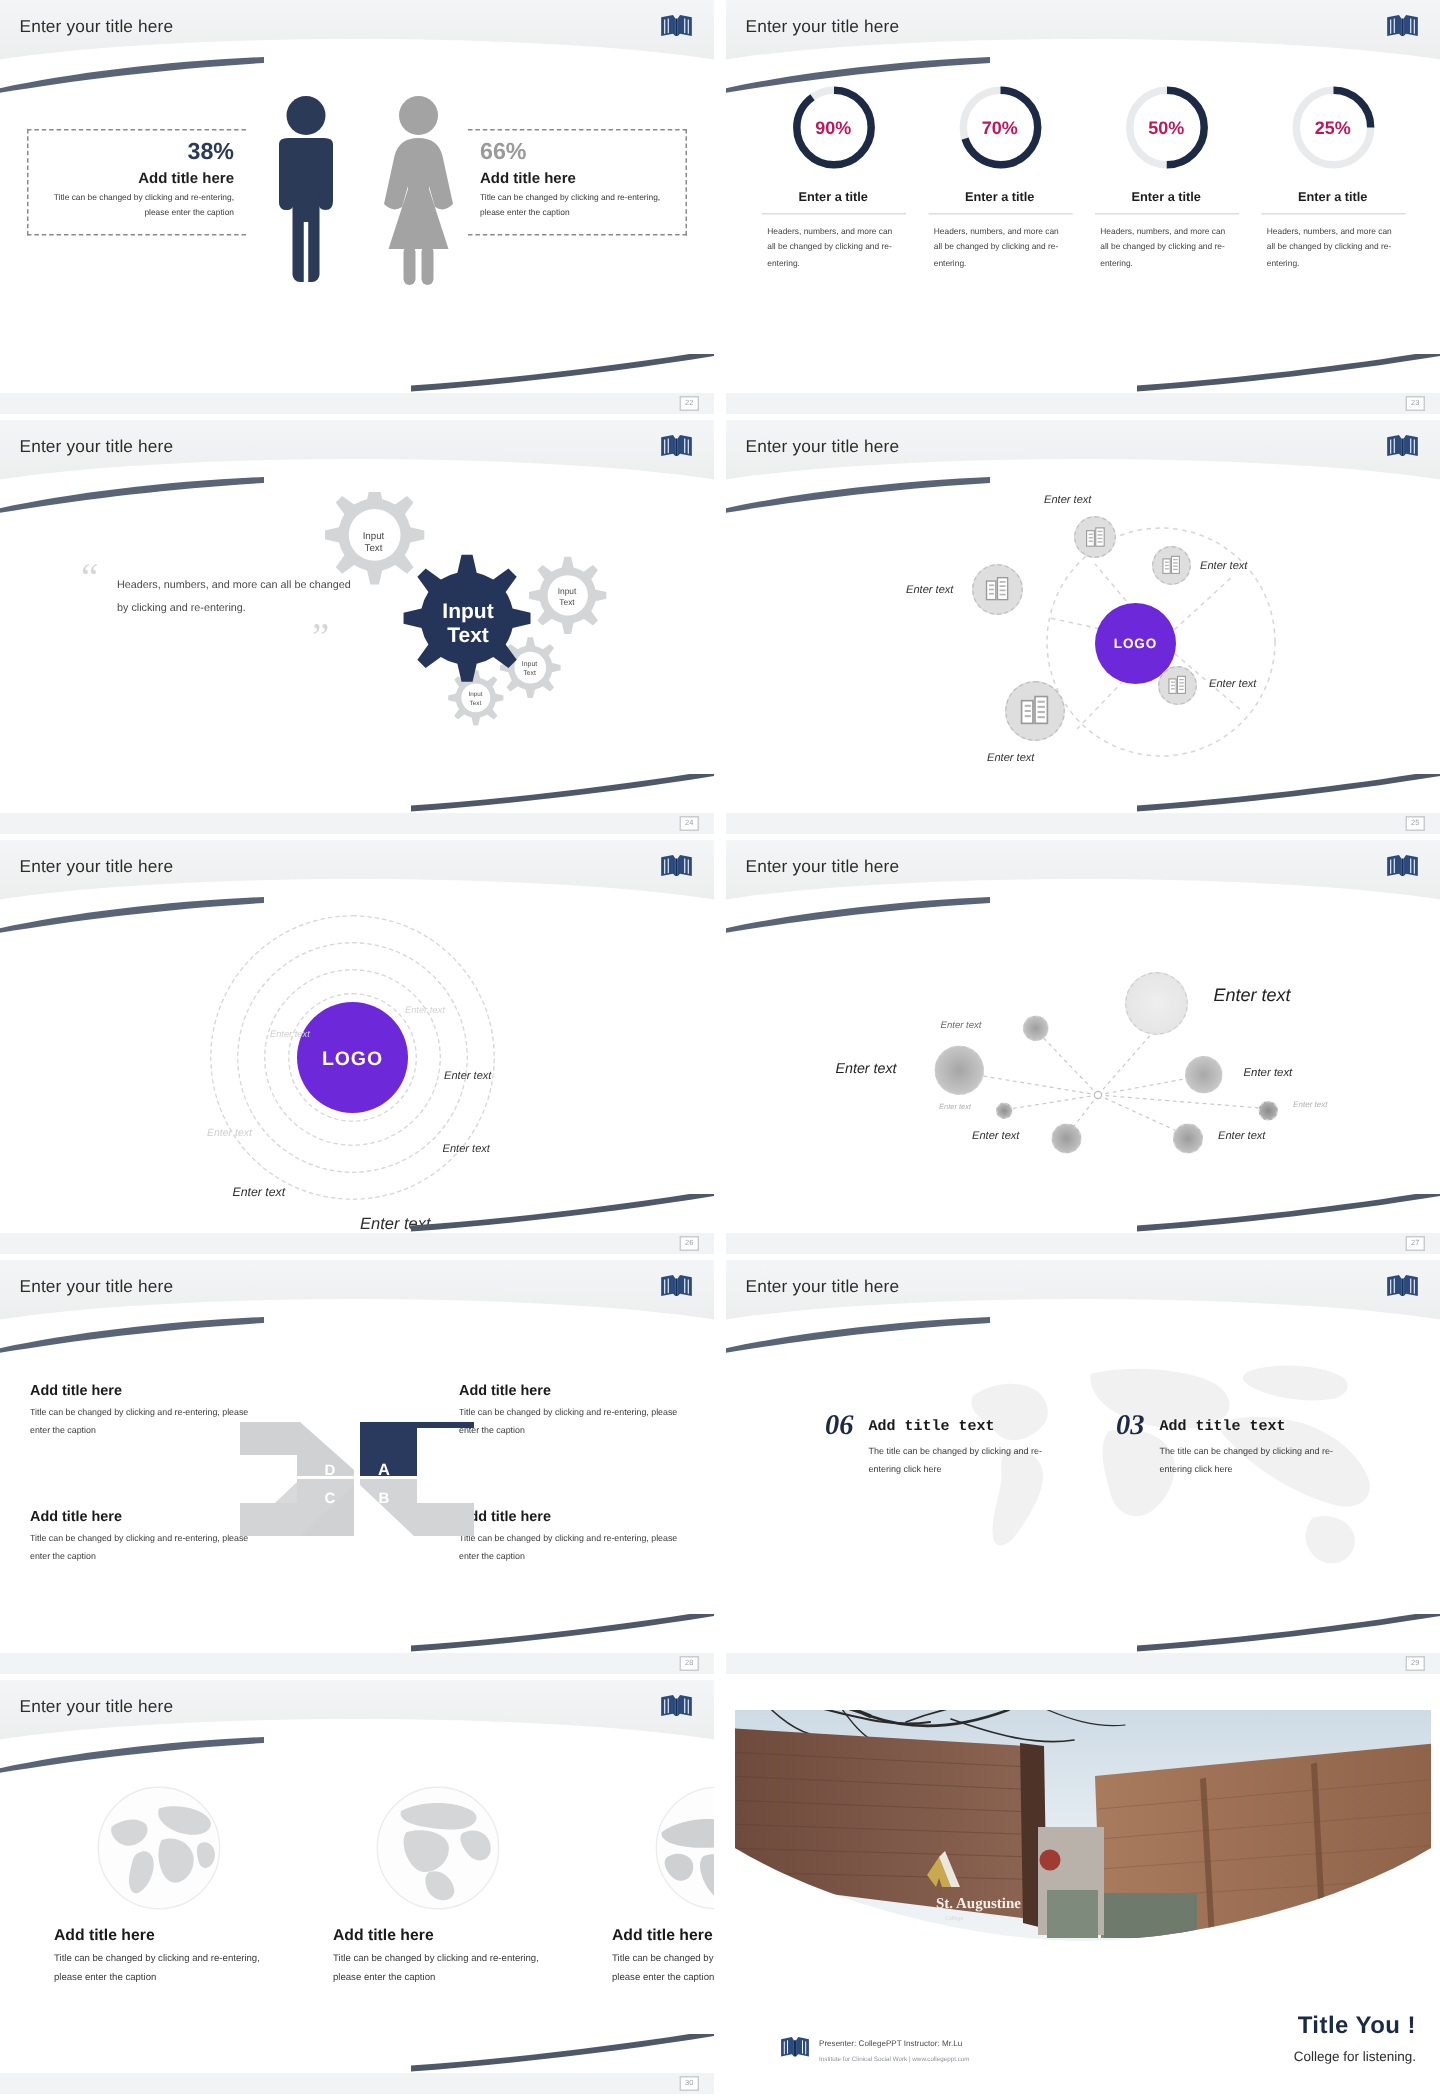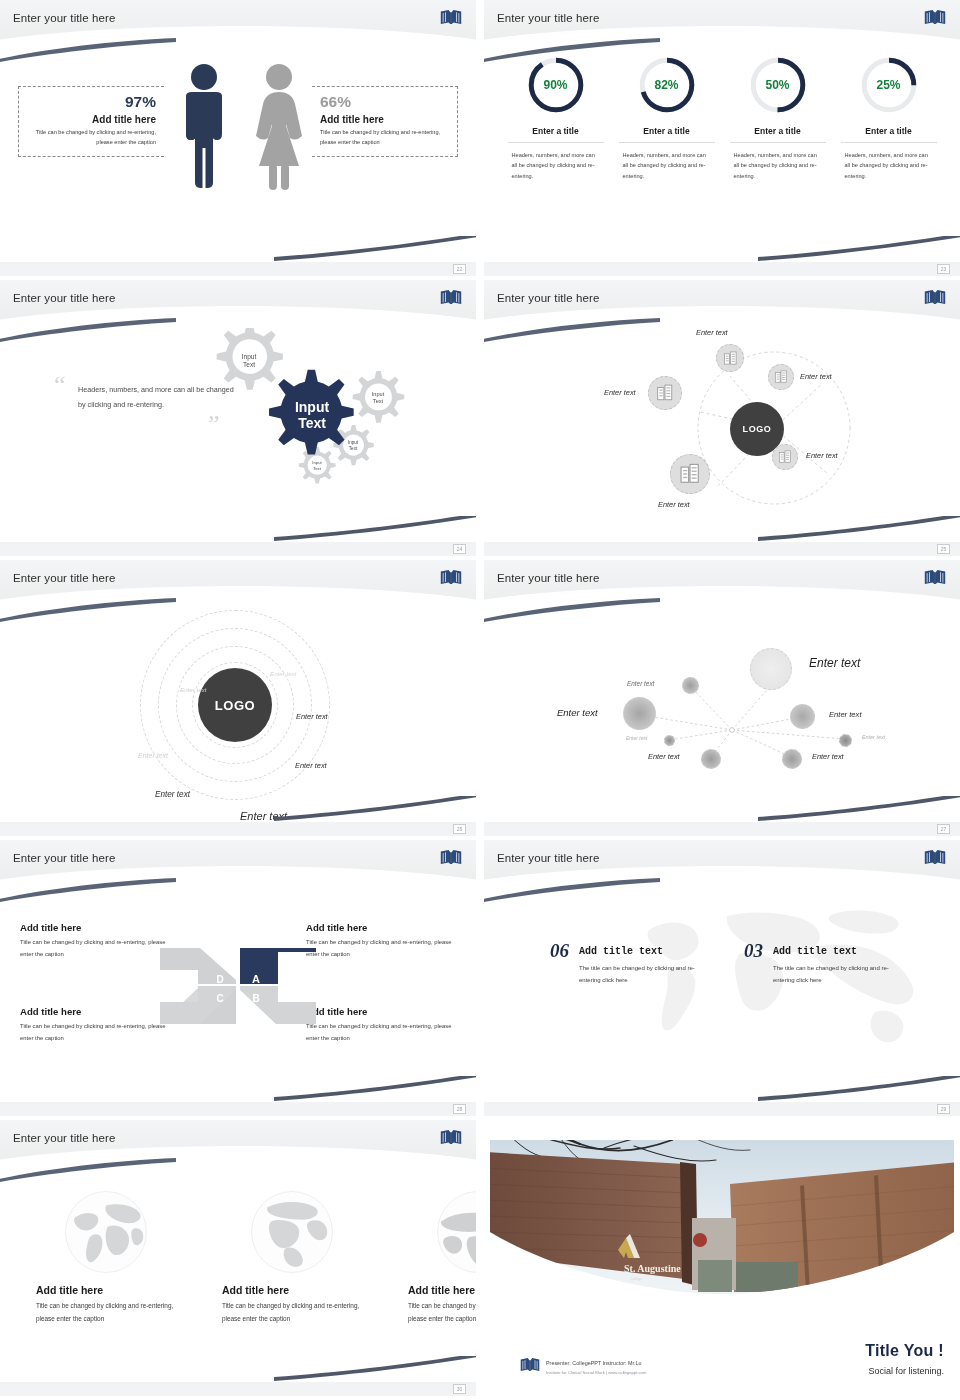--- a/index.html
+++ b/index.html
@@ -80,38 +80,38 @@
   .person { position: absolute; top: 18px; }
   .person.male { left: 176px; }
   .person.female { left: 250px; }
 
   
   .donuts { position: absolute; left: 0; top: 10px; width: 100%;
             display: flex; justify-content: space-around; padding: 0 16px; }
   .donut-col { width: 96px; text-align: center; }
   .donut-wrap { position: relative; width: 62px; height: 62px; margin: 0 auto; }
   .donut-val { position: absolute; inset: 0; display: flex; align-items: center;
-               justify-content: center; font-size: 12px; font-weight: bold; color: #15803d; }
+               justify-content: center; font-size: 12px; font-weight: bold; color: #be185d; }
   .donut-title { font-size: 8.5px; font-weight: bold; color: #1d1d1d; margin-top: 10px;
                  padding-bottom: 6px; border-bottom: 1px solid #dcdcdc; }
   .donut-desc { font-size: 5.6px; color: #444; line-height: 1.85; margin-top: 7px; text-align: left;
                 padding: 0 4px; }
 
   
   .quote-mark { position: absolute; font-family: "Liberation Serif", serif;
                 font-size: 26px; color: #d4d6d8; line-height: 1; }
   .s3-text { position: absolute; left: 78px; top: 58px; width: 160px;
              font-size: 7.2px; color: #4a4a4a; line-height: 2.1; }
 
   
   .lbl { position: absolute; font-size: 7.4px; color: #2e2e2e; white-space: nowrap; font-style: italic; }
   .node-ic { position: absolute; border-radius: 50%; background: #dedede;
              display: flex; align-items: center; justify-content: center;
              border: 1px dashed #c0c0c0; }
-  .logo-circle { position: absolute; border-radius: 50%; background: #404040;
+  .logo-circle { position: absolute; border-radius: 50%; background: #6d28d9;
                  color: #fff; font-weight: bold; display: flex;
                  align-items: center; justify-content: center; letter-spacing: .6px; }
 
   
   .ring { position: absolute; border-radius: 50%; border: 1px dashed #d8d8d8; }
 
   
   .bub { position: absolute; border-radius: 50%; border: 1px dashed #cfcfcf; }
 
   
@@ -162,21 +162,21 @@
           <line x1="24" y1="5" x2="24" y2="17"></line>
       </g>
     </svg>
     <div class="swoosh-tl">
       <svg width="190" height="26" viewBox="0 0 190 26">
           <path d="M0 24 C50 12 120 3 190 0 L190 4 C122 8 52 17 2 26 Z" fill="#5a6477"></path>
         </svg>
     </div>
     <div class="canvas">
       <div class="s1-left">
-        <div class="s1-pct">97%</div>
+        <div class="s1-pct">38%</div>
         <div class="s1-h">Add title here</div>
         <div class="s1-p">Title can be changed by clicking and re-entering, please enter the caption</div>
       </div>
       <div class="s1-right">
         <div class="s1-pct gray">66%</div>
         <div class="s1-h">Add title here</div>
         <div class="s1-p">Title can be changed by clicking and re-entering, please enter the caption</div>
       </div>
       <svg class="person male" width="56" height="130" viewBox="0 0 56 130">
         <circle cx="28" cy="15" r="13" fill="#2b3a57"></circle>
@@ -235,21 +235,21 @@
           <div class="donut-title">Enter a title</div>
           <div class="donut-desc">Headers, numbers, and more can all be changed by clicking and re-entering.</div>
         </div>
 
         <div class="donut-col">
           <div class="donut-wrap">
             <svg width="62" height="62" viewBox="0 0 40 40">
               <circle cx="20" cy="20" r="16" fill="none" stroke="#e8eaec" stroke-width="3.2"></circle>
               <circle cx="20" cy="20" r="16" fill="none" stroke="#1c2a45" stroke-width="3.2" stroke-dasharray="70.4 100.5" transform="rotate(-90 20 20)"></circle>
             </svg>
-            <div class="donut-val">82%</div>
+            <div class="donut-val">70%</div>
           </div>
           <div class="donut-title">Enter a title</div>
           <div class="donut-desc">Headers, numbers, and more can all be changed by clicking and re-entering.</div>
         </div>
 
         <div class="donut-col">
           <div class="donut-wrap">
             <svg width="62" height="62" viewBox="0 0 40 40">
               <circle cx="20" cy="20" r="16" fill="none" stroke="#e8eaec" stroke-width="3.2"></circle>
               <circle cx="20" cy="20" r="16" fill="none" stroke="#1c2a45" stroke-width="3.2" stroke-dasharray="50.3 100.5" transform="rotate(-90 20 20)"></circle>
@@ -891,16 +891,16 @@
       <g stroke="#ffffff" stroke-width="0.9">
           <line x1="4" y1="5" x2="4" y2="17"></line>
           <line x1="7" y1="4" x2="7" y2="16.4"></line>
           <line x1="21" y1="4" x2="21" y2="16.4"></line>
           <line x1="24" y1="5" x2="24" y2="17"></line>
         </g>
     </svg>
     <div class="presenter">Presenter: CollegePPT   Instructor: Mr.Lu</div>
     <div class="presenter2">Institute for Clinical Social Work  |  www.collegeppt.com</div>
     <div class="thanks-big">Title You !</div>
-    <div class="thanks-sm">Social for listening.</div>
+    <div class="thanks-sm">College for listening.</div>
   </div>
 
 </div>
 
 </body></html>

